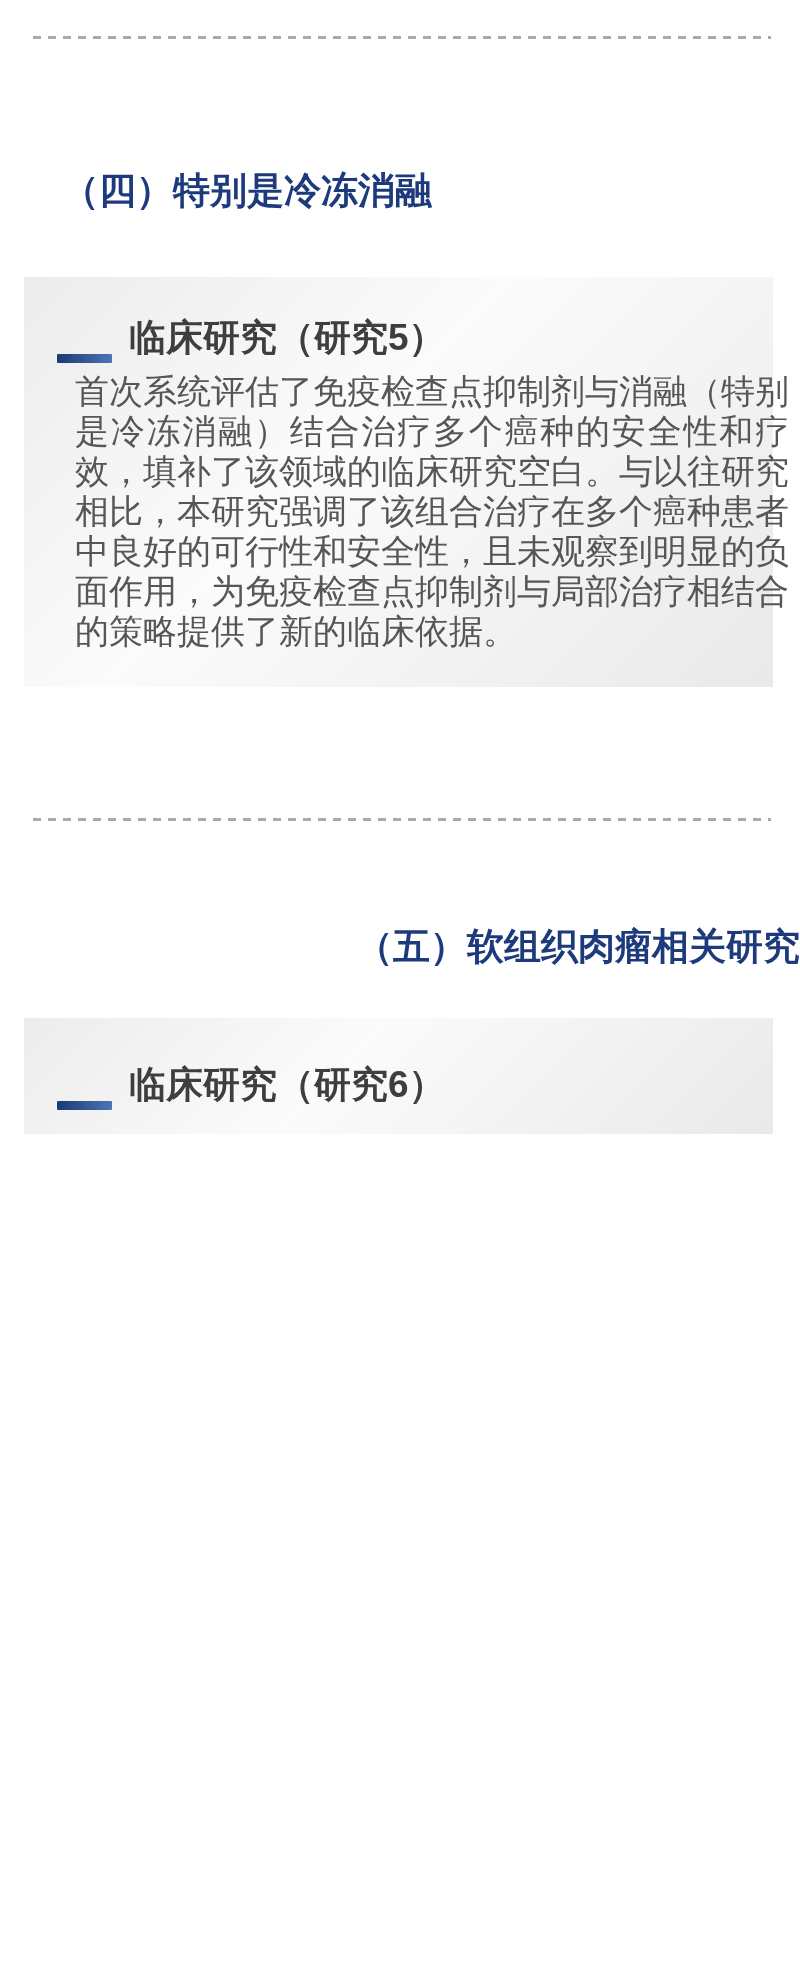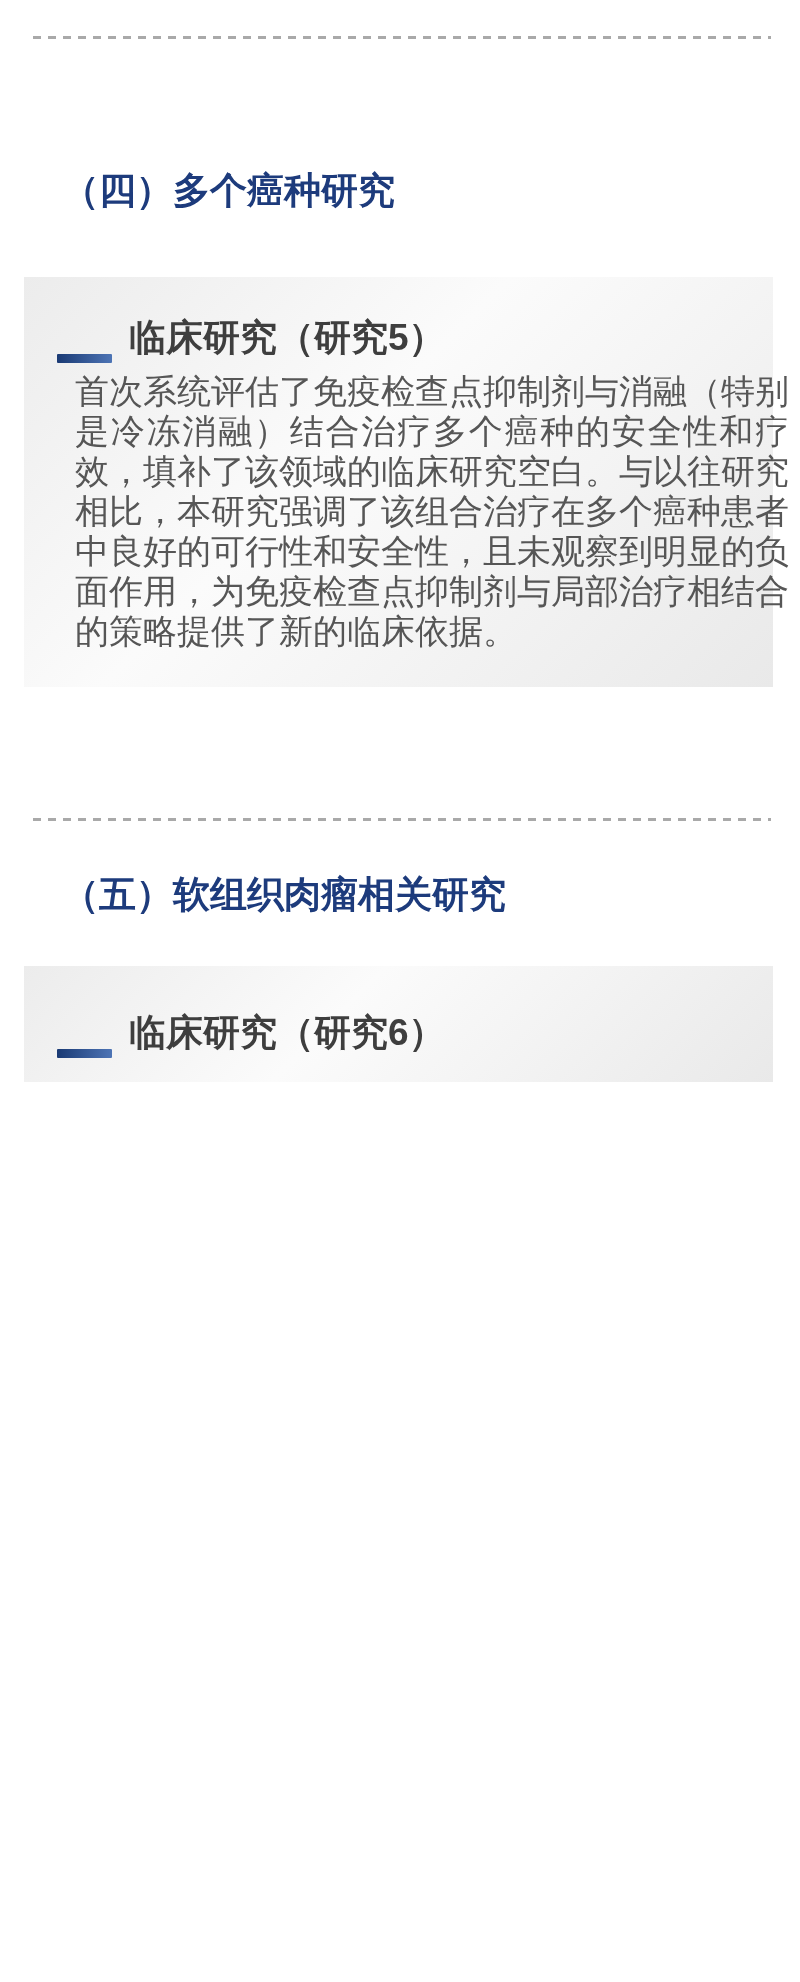--- a/index.html
+++ b/index.html
@@ -35,21 +35,21 @@
   .section-title {
     margin: 0;
     margin-top: 126px;
     margin-left: 62px;
     font-size: 37px;
     line-height: 52px;
     font-weight: 700;
     color: var(--accent-navy, #1d3b7c);
     letter-spacing: 0px;
   }
-  .section-title.second { margin-top: 48px; }
+  .section-title.second { margin-top: 100px; text-align: right; }
 
   .card {
     box-sizing: border-box;
     width: 749px;
     margin-left: 24px;
     background: linear-gradient(
       135deg,
       var(--card-bg-dark, #ececec) 0%,
       var(--card-bg-light, #fbfbfb) 42%,
       #f4f4f4 65%,
@@ -94,21 +94,21 @@
   .card-2 .card-body { margin-top: 18px; }
 </style>
 </head>
 <body>
 
 <div class="page">
 
   <div class="separator separator-1"></div>
 
   <section>
-    <h2 class="section-title">（四）多个癌种研究</h2>
+    <h2 class="section-title">（四）特别是冷冻消融</h2>
 
     <div class="card card-1">
       <div class="card-header">
         <span class="accent-dash"></span>
         <span class="card-title">临床研究（研究5）</span>
       </div>
       <p class="card-body">首次系统评估了免疫检查点抑制剂与消融（特别是冷冻消融）结合治疗多个癌种的安全性和疗效，填补了该领域的临床研究空白。与以往研究相比，本研究强调了该组合治疗在多个癌种患者中良好的可行性和安全性，且未观察到明显的负面作用，为免疫检查点抑制剂与局部治疗相结合的策略提供了新的临床依据。</p>
     </div>
   </section>
 

